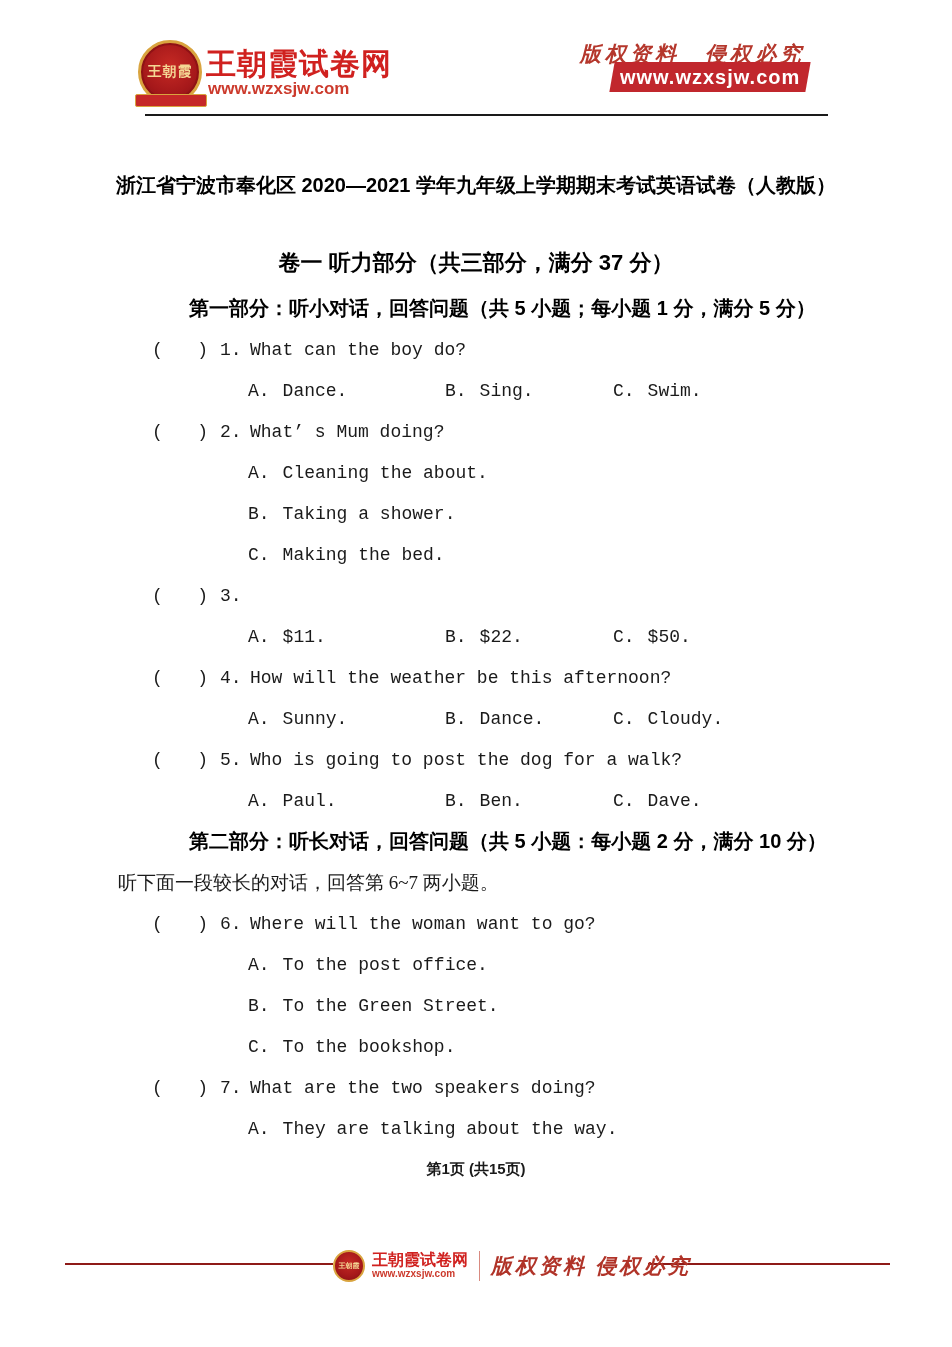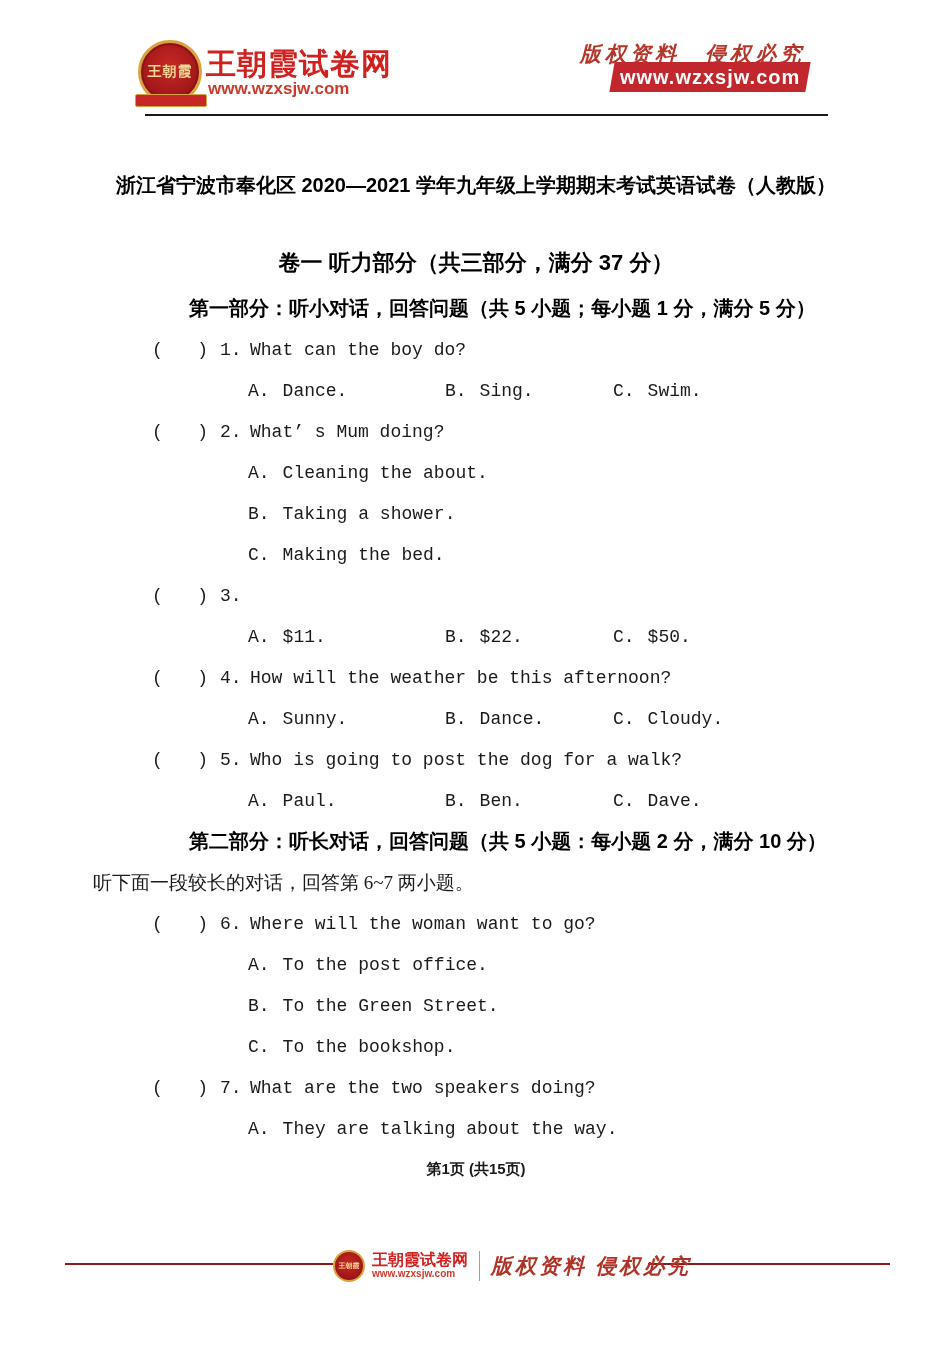--- a/index.html
+++ b/index.html
@@ -86,21 +86,21 @@
     font-family:"Liberation Sans", sans-serif; font-weight:bold;
     font-size:22px; color:#000;
   }
   .lines { margin-top:7px; }
   .line { height:41px; display:flex; align-items:center; }
   .part-heading {
     padding-left:145px;
     font-family:"Liberation Sans", sans-serif; font-weight:bold;
     font-size:20px; color:#000;margin-left:44px;
   }
-  .intro-line { padding-left:93px; font-size:19px; }
+  .intro-line { padding-left:118px; font-size:19px; }
   .q-line { padding-left:152px; font-family:"Liberation Mono", monospace; font-size:18px; }
   .bracket { width:56px; display:inline-flex; justify-content:space-between; margin-right:12px; }
   .qnum { width:30px; flex:0 0 auto; }
   .opt-row { padding-left:248px; font-family:"Liberation Mono", monospace; font-size:18px; }
   .opt { display:inline-flex; }
   .opt .opt-label { margin-right:13px; }
   .opt.col-a { width:197px; }
   .opt.col-b { width:168px; }
   .opt-line { padding-left:248px; font-family:"Liberation Mono", monospace; font-size:18px; }
   .page-info {

